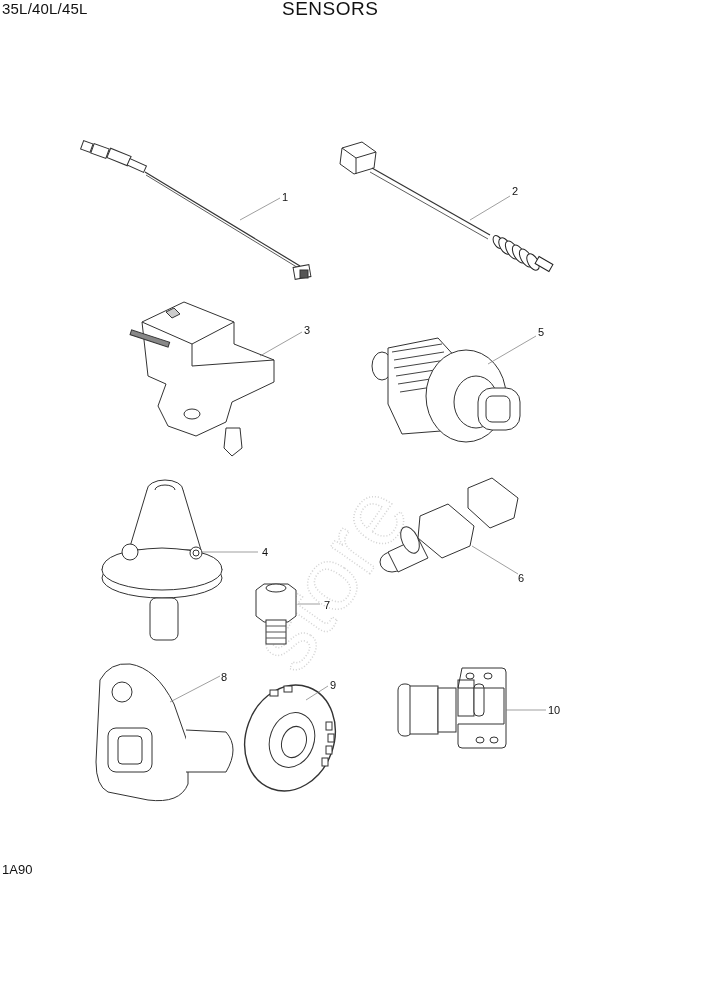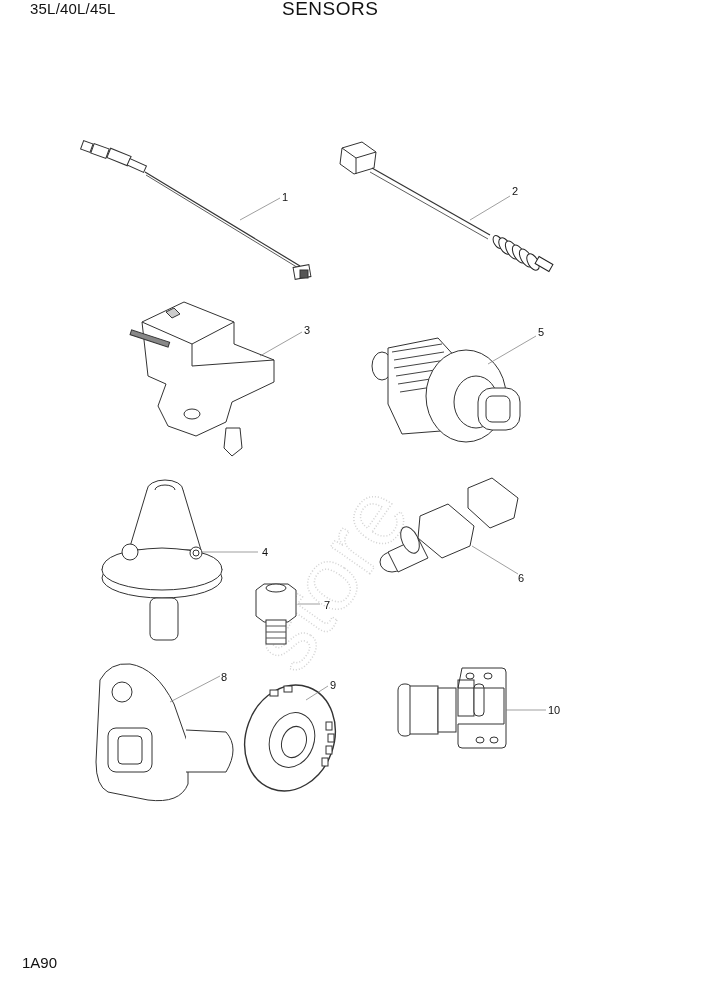--- a/index.html
+++ b/index.html
@@ -1,19 +1,19 @@
 <!DOCTYPE html>
 <html><head>
 <meta charset="utf-8">
 <style>
   html, body { margin:0; padding:0; background:#ffffff; }
   body { width:702px; height:992px; position:relative; overflow:hidden; font-family:"Liberation Sans", sans-serif; color:#111; }
-  .model { position:absolute; left:2px; top:0px; font-size:15px; letter-spacing:0.2px;margin-left:28px; }
+  .model { position:absolute; left:2px; top:0px; font-size:15px; letter-spacing:0.2px; }
   .title { position:absolute; left:282px; top:-2px; font-size:19px; letter-spacing:0.5px; }
-  .pageid { position:absolute; left:2px; top:954px; font-size:15px;margin-left:20px; }
+  .pageid { position:absolute; left:2px; top:862px; font-size:13px; }
   svg.art { position:absolute; left:0; top:0; }
   .callout { font-family:"Liberation Sans", sans-serif; font-size:11px; fill:#111; }
   .wm { position:absolute; left:180px; top:300px; width:420px; height:420px; pointer-events:none; }
 </style>
 </head>
 <body>
 
 <div class="model">35L/40L/45L</div>
 <div class="title">SENSORS</div>
 <div class="pageid">1A90</div>

